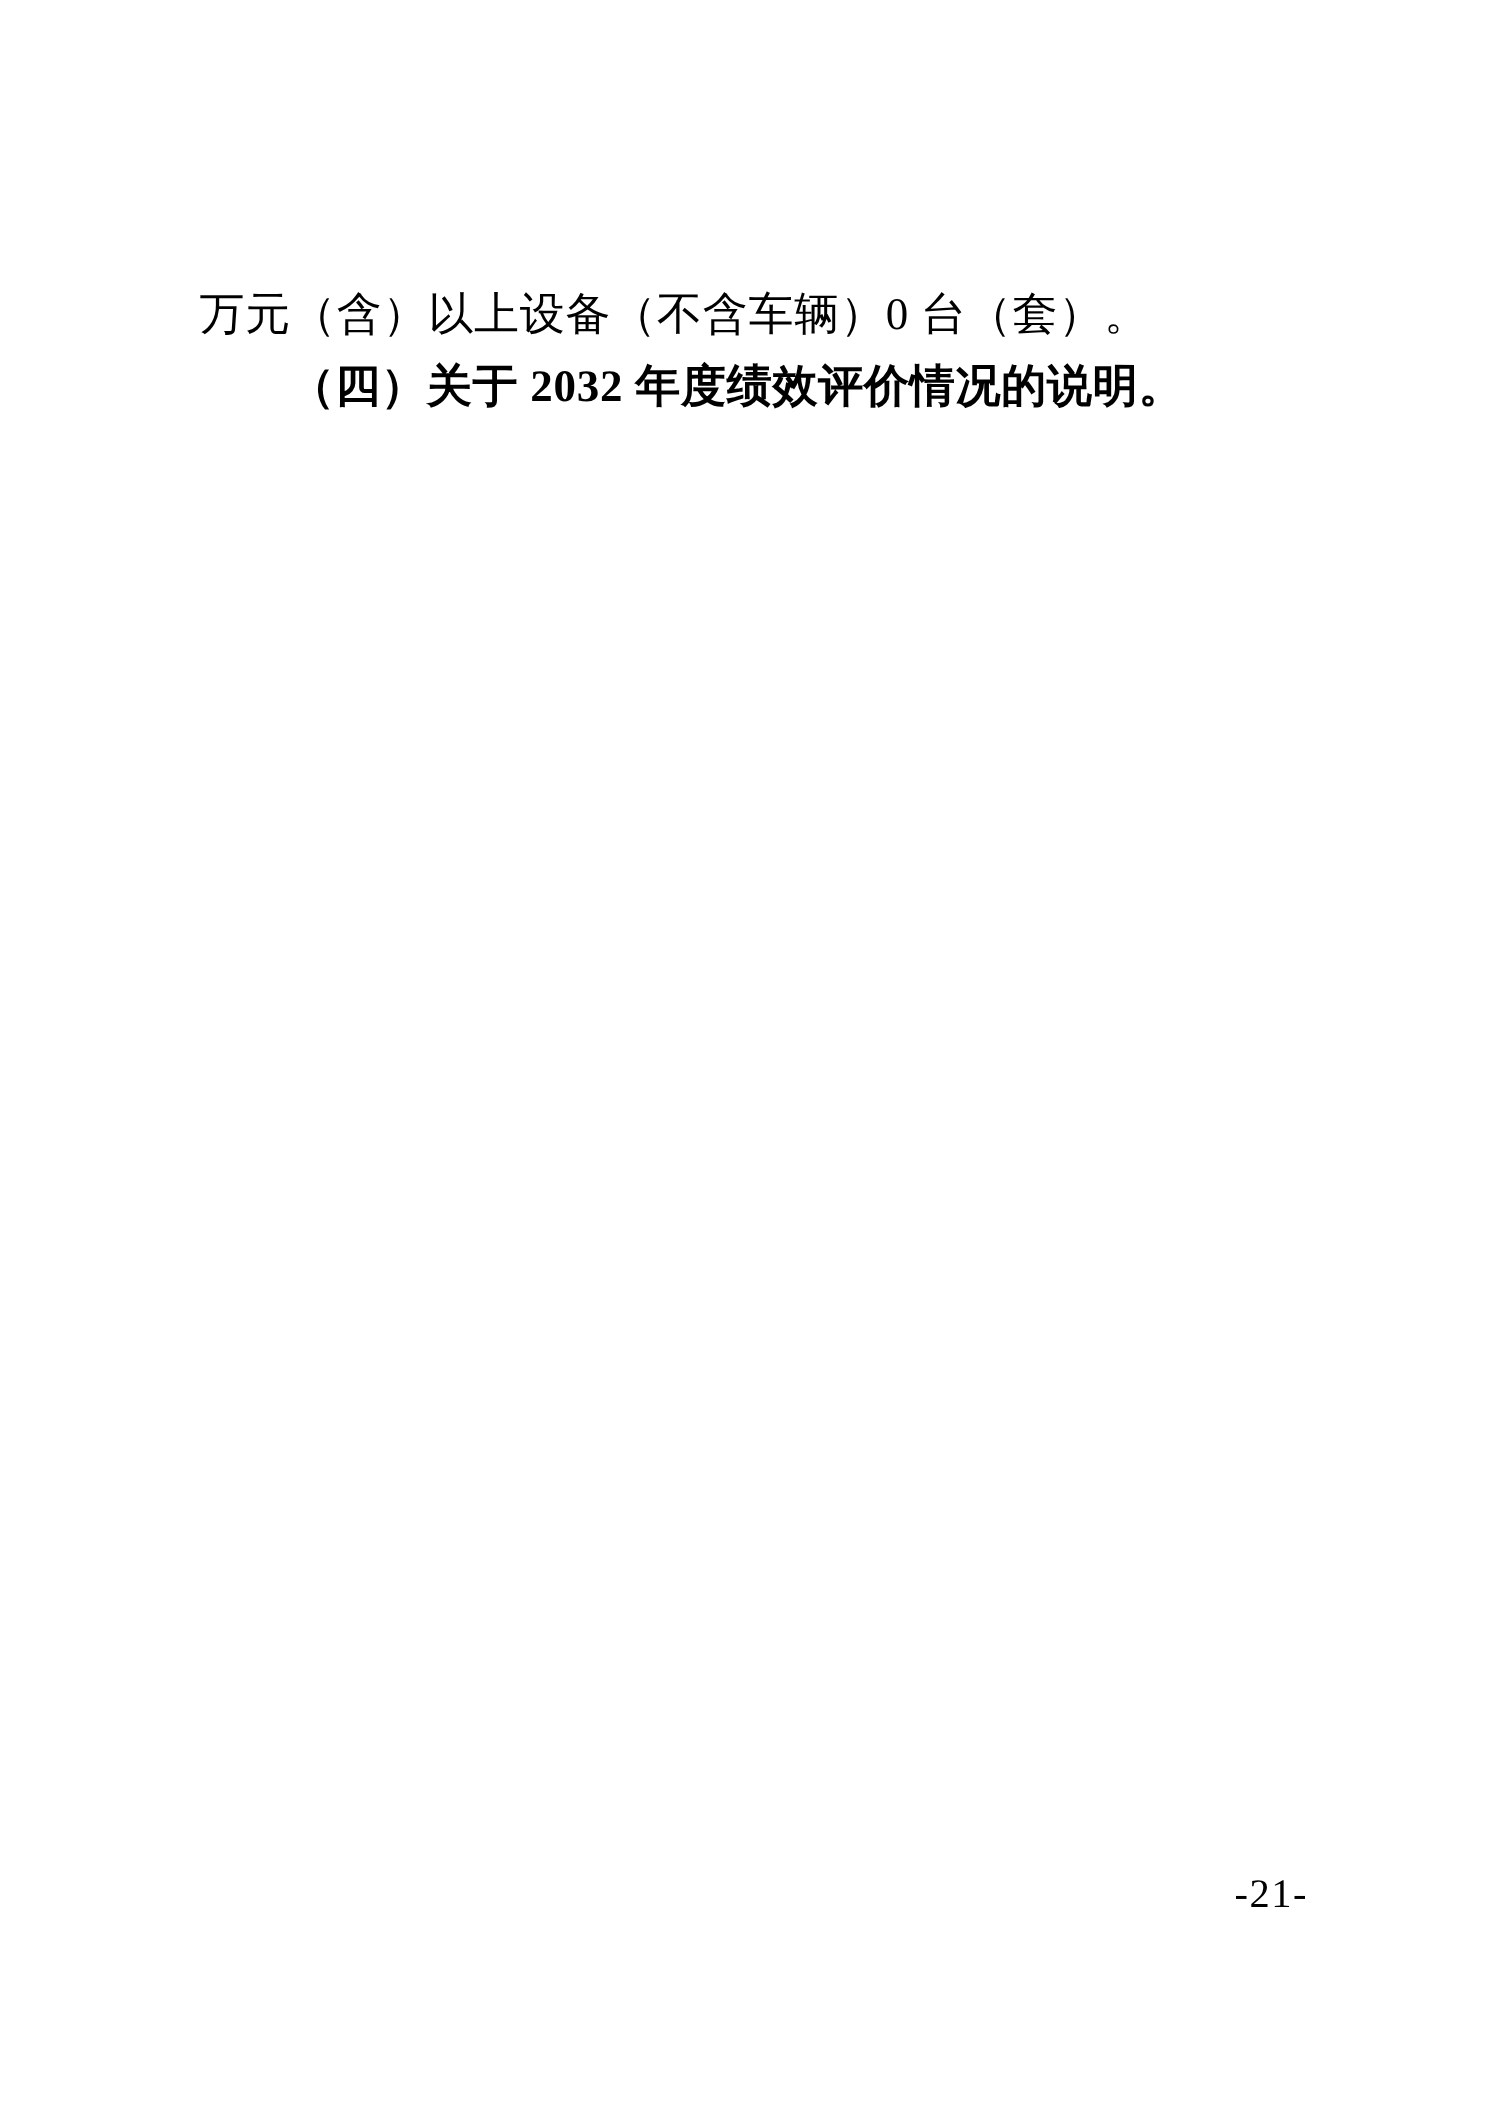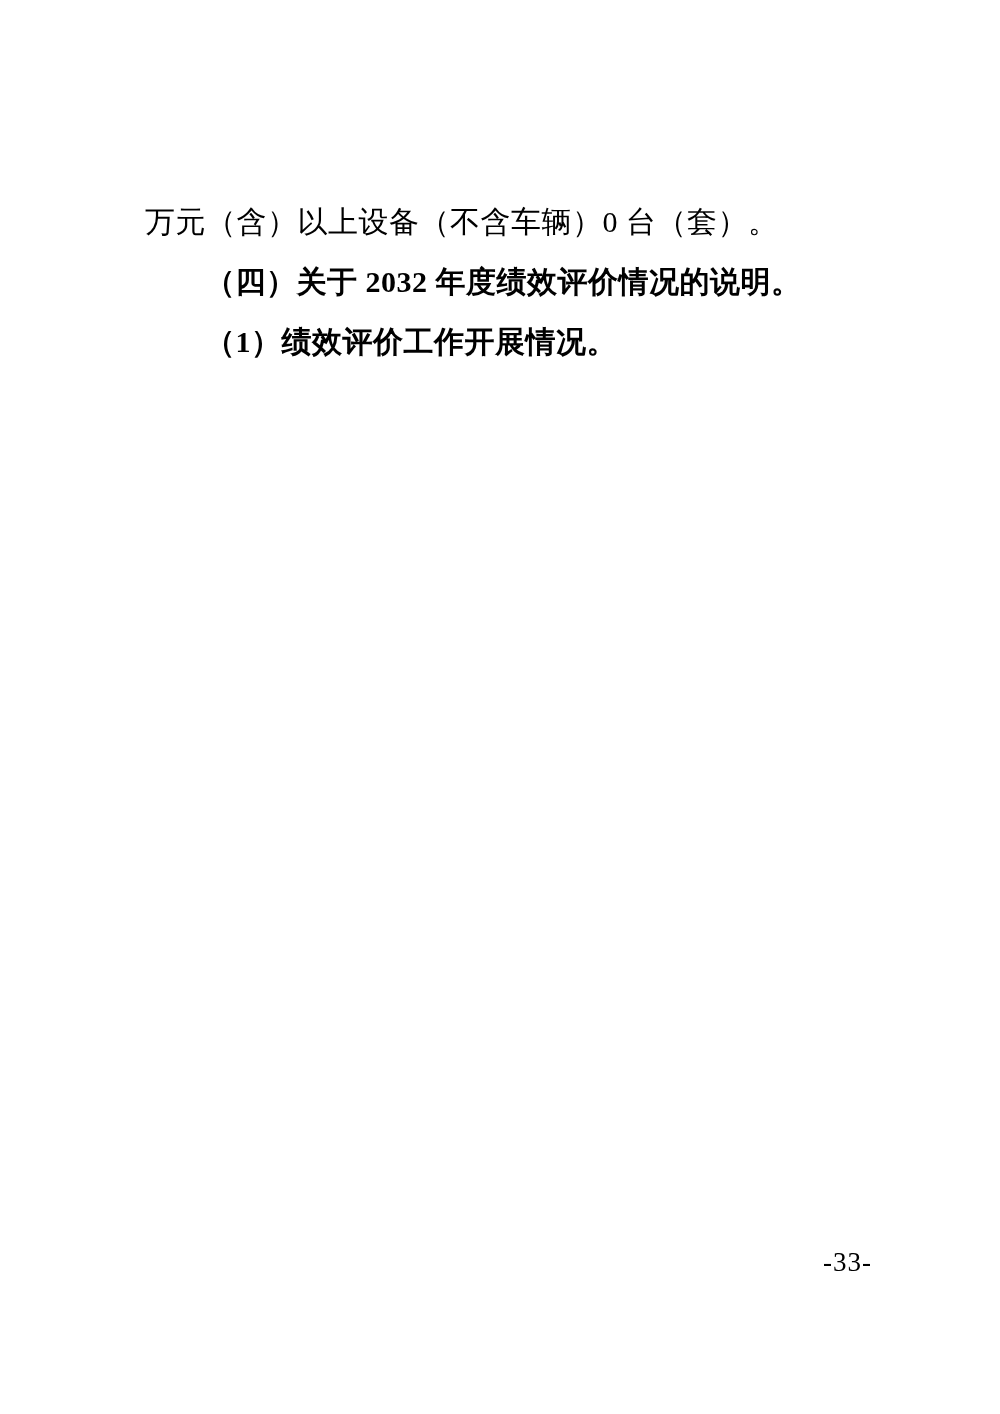--- a/index.html
+++ b/index.html
@@ -28,21 +28,21 @@
     left: 133px;
     top: 186px;
     width: 737px;
     font-size: 30px;
     line-height: 47.8px;
     text-align: justify;
     text-justify: inter-character;
     letter-spacing: 0.5px;
   }
   .para {
-    margin: 12px;
+    margin: 0;
     padding: 0;
     text-indent: 2em;
   }
   .para.no-indent {
     text-indent: 0;
   }
   .para.heading {
     font-weight: bold;
     text-align: left;
   }
@@ -55,16 +55,15 @@
     letter-spacing: 1px;
   }
 </style>
 </head>
 <body>
 
 <div class="page">
   <div class="text-block">
     <p class="para no-indent">万元（含）以上设备（不含车辆）0 台（套）。</p>
     <p class="para heading">（四）关于 2032 年度绩效评价情况的说明。</p>
-    <p class="para heading">（1）绩效评价工作开展情况。</p>
   </div>
-  <div class="page-number">-33-</div>
+  <div class="page-number">-21-</div>
 </div>
 
 </body></html>

